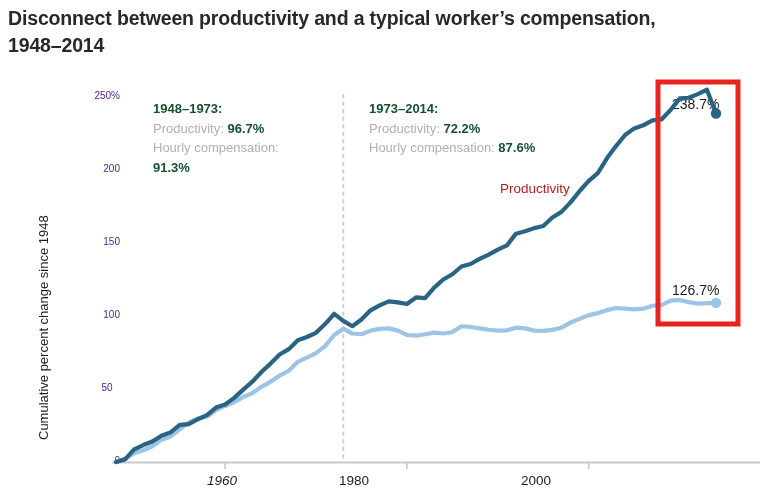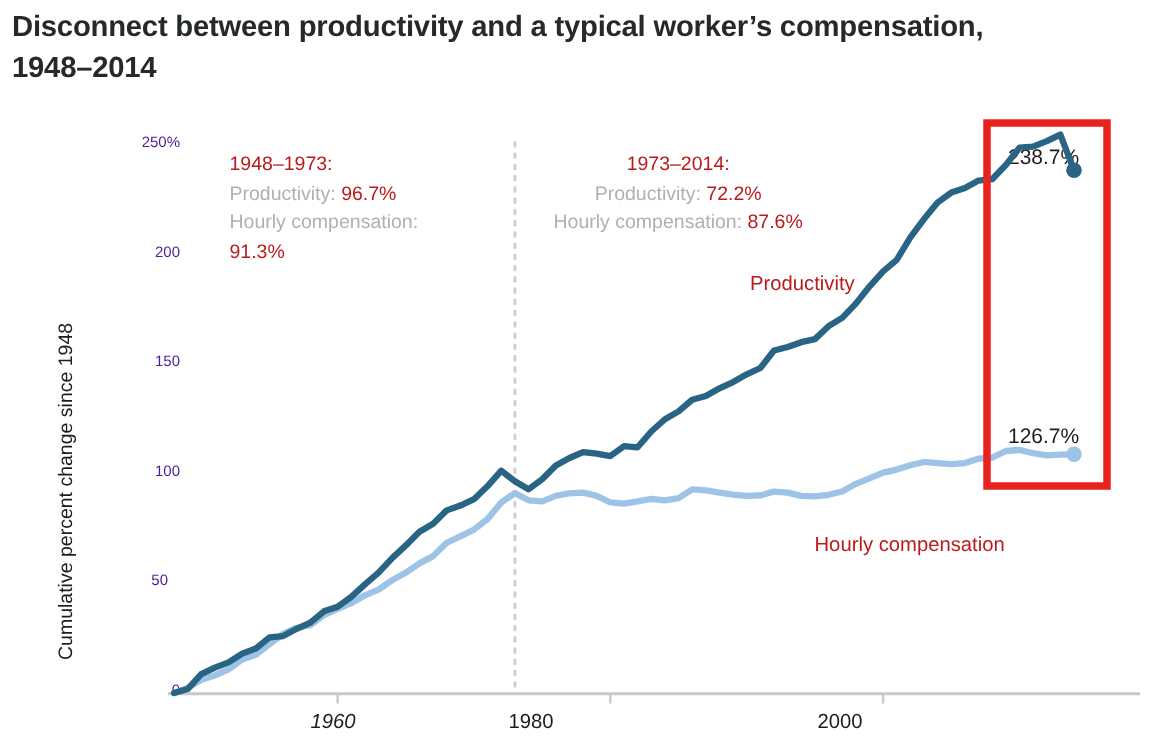--- a/index.html
+++ b/index.html
@@ -29,21 +29,21 @@
   }
   .xtick{
     position:absolute;text-align:center;width:80px;
     font-size:13.5px;color:#1d1d1d;
   }
 
   .annot{
     position:absolute;font-size:13px;color:#b0b0b0;
     line-height:19.5px;white-space:nowrap;
   }
-  .annot b{color:#b91c1c;font-weight:normal;}
+  .annot b{color:#14532d;font-weight:bold;}
 
   .series-label{
     position:absolute;font-size:13.5px;color:#b91c1c;white-space:nowrap;
   }
 
   .endpoint-label{
     position:absolute;font-size:14px;color:#1d1d1d;white-space:nowrap;
   }
 
   svg.plot{position:absolute;left:0;top:0;width:767px;height:502px;}
@@ -54,42 +54,41 @@
 <div id="root">
 
   <div class="title">Disconnect between productivity and a typical worker’s compensation, 1948–2014</div>
 
   <div class="axis-title" style="left:36px;top:440px;">Cumulative percent change since 1948</div>
 
   <div class="ytick" style="left:60px;top:90px;">250%</div>
   <div class="ytick" style="left:60px;top:163px;">200</div>
   <div class="ytick" style="left:60px;top:236px;">150</div>
   <div class="ytick" style="left:60px;top:309px;">100</div>
-  <div class="ytick" style="left:52px;top:382px;">50</div>
+  <div class="ytick" style="left:77px;top:382px;text-align:center;">50</div>
   <div class="ytick" style="left:60px;top:455px;">0</div>
 
   <div class="xtick" style="left:182px;top:473px;font-style:italic;">1960</div>
   <div class="xtick" style="left:314px;top:473px;">1980</div>
-  <div class="xtick" style="left:520px;top:473px;">2000</div>
+  <div class="xtick" style="left:496px;top:473px;">2000</div>
 
   <div class="annot" style="left:153px;top:99px;">
     <b>1948–1973:</b><br>
     <span>Productivity: </span><b>96.7%</b><br>
     <span>Hourly compensation:</span><br>
     <b>91.3%</b>
   </div>
 
-  <div class="annot" style="left:369px;top:99px;text-align:center;">
+  <div class="annot" style="left:369px;top:99px;">
     <b>1973–2014:</b><br>
     <span>Productivity: </span><b>72.2%</b><br>
     <span>Hourly compensation: </span><b>87.6%</b>
   </div>
 
   <div class="series-label" style="left:500px;top:181px;">Productivity</div>
-  <div class="series-label" style="left:543px;top:355px;">Hourly compensation</div>
 
   <div class="endpoint-label" style="left:672px;top:96px;">238.7%</div>
   <div class="endpoint-label" style="left:672px;top:282px;">126.7%</div>
 
   <svg class="plot" viewBox="0 0 767 502">
     <line x1="112" y1="462.5" x2="760" y2="462.5" stroke="#c9c9c9" stroke-width="2"></line>
     <line x1="225.0909090909091" y1="462.5" x2="225.0909090909091" y2="469" stroke="#c9c9c9" stroke-width="1.6"></line>
     <line x1="406.90909090909093" y1="462.5" x2="406.90909090909093" y2="469" stroke="#c9c9c9" stroke-width="1.6"></line>
     <line x1="588.7272727272727" y1="462.5" x2="588.7272727272727" y2="469" stroke="#c9c9c9" stroke-width="1.6"></line>
 

